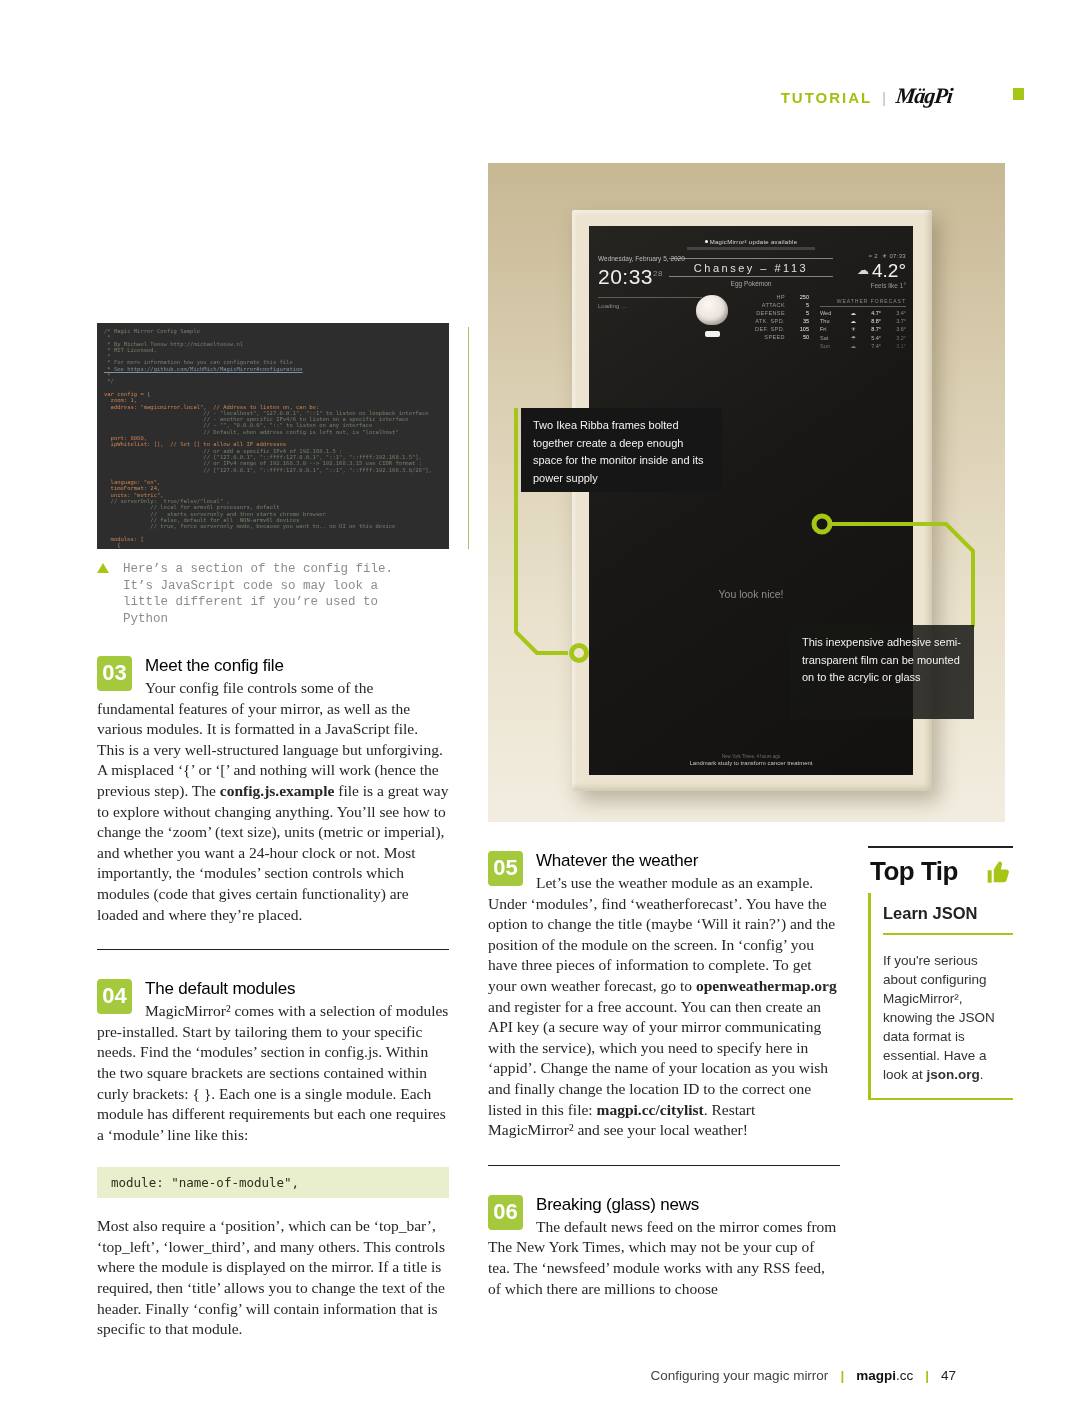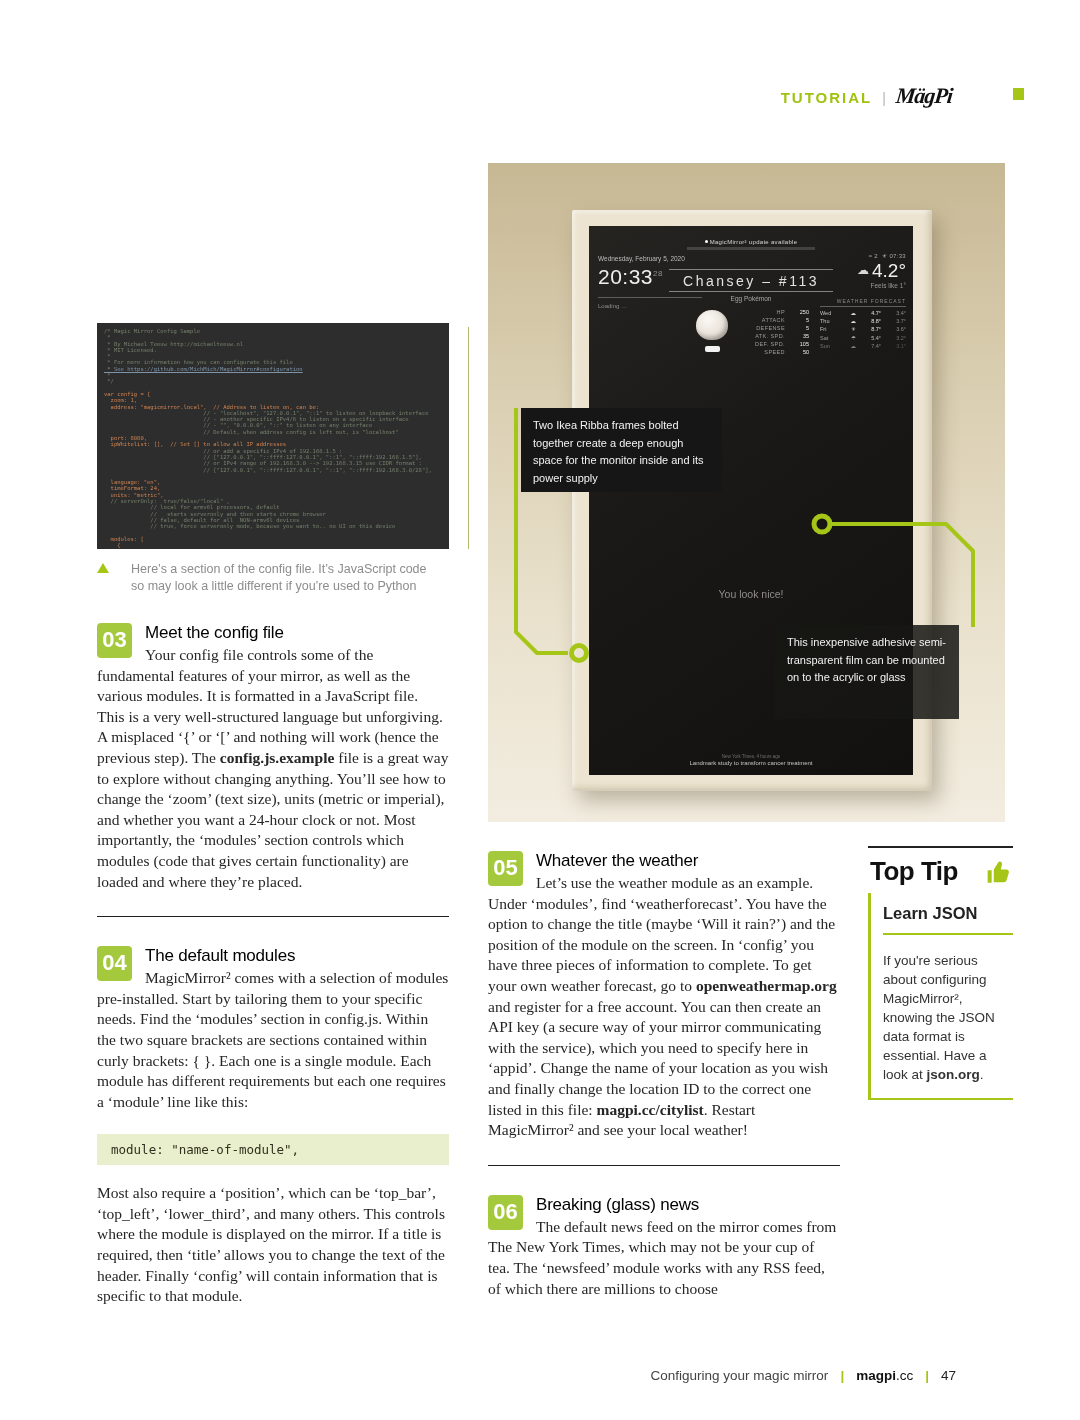--- a/index.html
+++ b/index.html
@@ -18,21 +18,21 @@
   .colL { position:absolute; left:97px; top:323px; width:352px; }
   .col-rule-v { position:absolute; left:468px; top:327px; width:1px; height:222px; background:#b3ba6e; }
 
   .codepanel { width:352px; height:226px; background:#2d2d2d; padding:5px 0 0 7px; overflow:hidden; }
   .ln { font-family:"DejaVu Sans Mono", monospace; font-size:5.5px; line-height:6.3px; white-space:pre; color:#9a9a9a; }
   .ln.c { color:#75806c; }
   .ln.k { color:#cf8350; }
   .ln.u { text-decoration:underline; color:#7d94a8; }
   .ln.b { height:6.3px; }
 
-  .caption { display:flex; gap:22px; margin-top:12px; width:330px; }
+  .caption { display:flex; gap:14px; margin-top:12px; width:330px;font-family:Liberation Mono, monospace; }
   .cap-tri { width:0; height:0; border-left:6px solid transparent; border-right:6px solid transparent; border-bottom:10px solid #a6c617; margin-top:2px; flex:none; }
   .cap-text { font-size:12.5px; line-height:16.5px; color:#8c8c8c; }
 
   .step { margin-top:26px; }
   .badge { float:left; width:35px; height:35px; background:#a5c93c; border-radius:4px; color:#fff; font-weight:bold; font-size:22px; text-align:center; line-height:34px; margin:3px 13px 4px 0; }
   .step-title { font-weight:normal; font-size:17px; letter-spacing:-0.2px; color:#000000; line-height:24px; padding-top:1px; }
   .bodytext { font-family:"Liberation Serif", serif; font-size:15.5px; line-height:20.6px; color:#262626; }
   .bodytext .bb { font-weight:bold; }
   .rule { border:none; border-top:1.5px solid #1f1f1f; margin:24px 0 0 0; }
 
@@ -51,21 +51,21 @@
   .mm-notice-sub { margin:2px auto 0 auto; width:128px; height:3px; background:rgba(255,255,255,0.16); }
 
   .mm-left { position:absolute; left:9px; top:29px; }
   .mm-date { font-size:6.5px; color:#bcbcbc; }
   .mm-time { font-size:21px; font-weight:300; color:#efefef; letter-spacing:0.5px; line-height:23px; }
   .mm-time sup { font-size:8px; color:#8f8f8f; }
   .mm-cal-rule { width:104px; height:1px; background:rgba(255,255,255,0.28); margin-top:9px; }
   .mm-loading { font-size:6px; color:#8d8d8d; margin-top:5px; }
 
   .mm-poke { position:absolute; left:50%; top:32px; transform:translateX(-50%); width:164px; text-align:center; }
-  .mm-poke-title { font-size:14px; letter-spacing:2.5px; color:#e2e2e2; border-top:1px solid rgba(255,255,255,0.45); border-bottom:1px solid rgba(255,255,255,0.45); padding:2.5px 0;margin-top:11px; }
+  .mm-poke-title { font-size:11px; letter-spacing:2.5px; color:#e2e2e2; border-top:1px solid rgba(255,255,255,0.45); border-bottom:1px solid rgba(255,255,255,0.45); padding:2.5px 0; }
   .mm-poke-species { font-size:6.5px; color:#a8a8a8; margin-top:3px; }
   .mm-poke-row { display:flex; justify-content:center; gap:12px; margin-top:6px; align-items:flex-start; }
   .sprite-wrap { width:38px; }
   .mm-sprite { width:32px; height:30px; margin:2px auto 0 auto; border-radius:52% 52% 48% 48%;
                background:radial-gradient(circle at 38% 32%, #fbf8f4 0%, #e9e2da 55%, #c9bfb5 100%);
                box-shadow:inset -2px -3px 4px rgba(0,0,0,0.25); }
   .mm-pill { width:15px; height:6px; background:#f2f2f2; border-radius:2px; margin:6px auto 0 auto; }
   .mm-stats { font-size:5.5px; line-height:8px; }
   .mm-stats .srow { display:flex; }
   .mm-stats .sl { width:42px; text-align:right; color:#9b9b9b; letter-spacing:0.4px; }
@@ -87,21 +87,21 @@
   .mm-fc .frow:nth-child(5) { opacity:0.5; }
 
   .mm-greet { position:absolute; top:362px; left:0; right:0; text-align:center; font-size:10.5px; color:#8f8d88; }
   .mm-news { position:absolute; bottom:9px; left:0; right:0; text-align:center; }
   .mm-news-meta { font-size:4.5px; color:#6f6f6f; }
   .mm-news-head { font-size:6px; color:#c6c6c6; margin-top:1px; }
 
   .connectors { position:absolute; inset:0; pointer-events:none; }
   .callout { position:absolute; color:#f3f3f3; font-size:11px; line-height:17.5px; padding:9px 12px; font-weight:500; }
   .callout1 { left:33px; top:245px; width:201px; height:84px; background:#161616; }
-  .callout2 { left:287px; top:462px; width:184px; height:94px; background:rgba(22,22,20,0.85); }
+  .callout2 { left:302px; top:462px; width:184px; height:94px; background:rgba(22,22,20,0.85); }
 
   
   .colM { position:absolute; left:488px; top:840px; width:352px; }
 
   
   .tip { position:absolute; left:868px; top:846px; width:145px; }
   .tip-toprule { border-top:2px solid #222; }
   .tip-head { display:flex; align-items:center; justify-content:space-between; padding:8px 2px 6px 2px; }
   .tip-title { font-weight:bold; font-size:26px; letter-spacing:-0.5px; color:#111; }
   .tip-box { border-left:3px solid #a6c617; border-bottom:2px solid #a6c617; padding-left:12px; }

